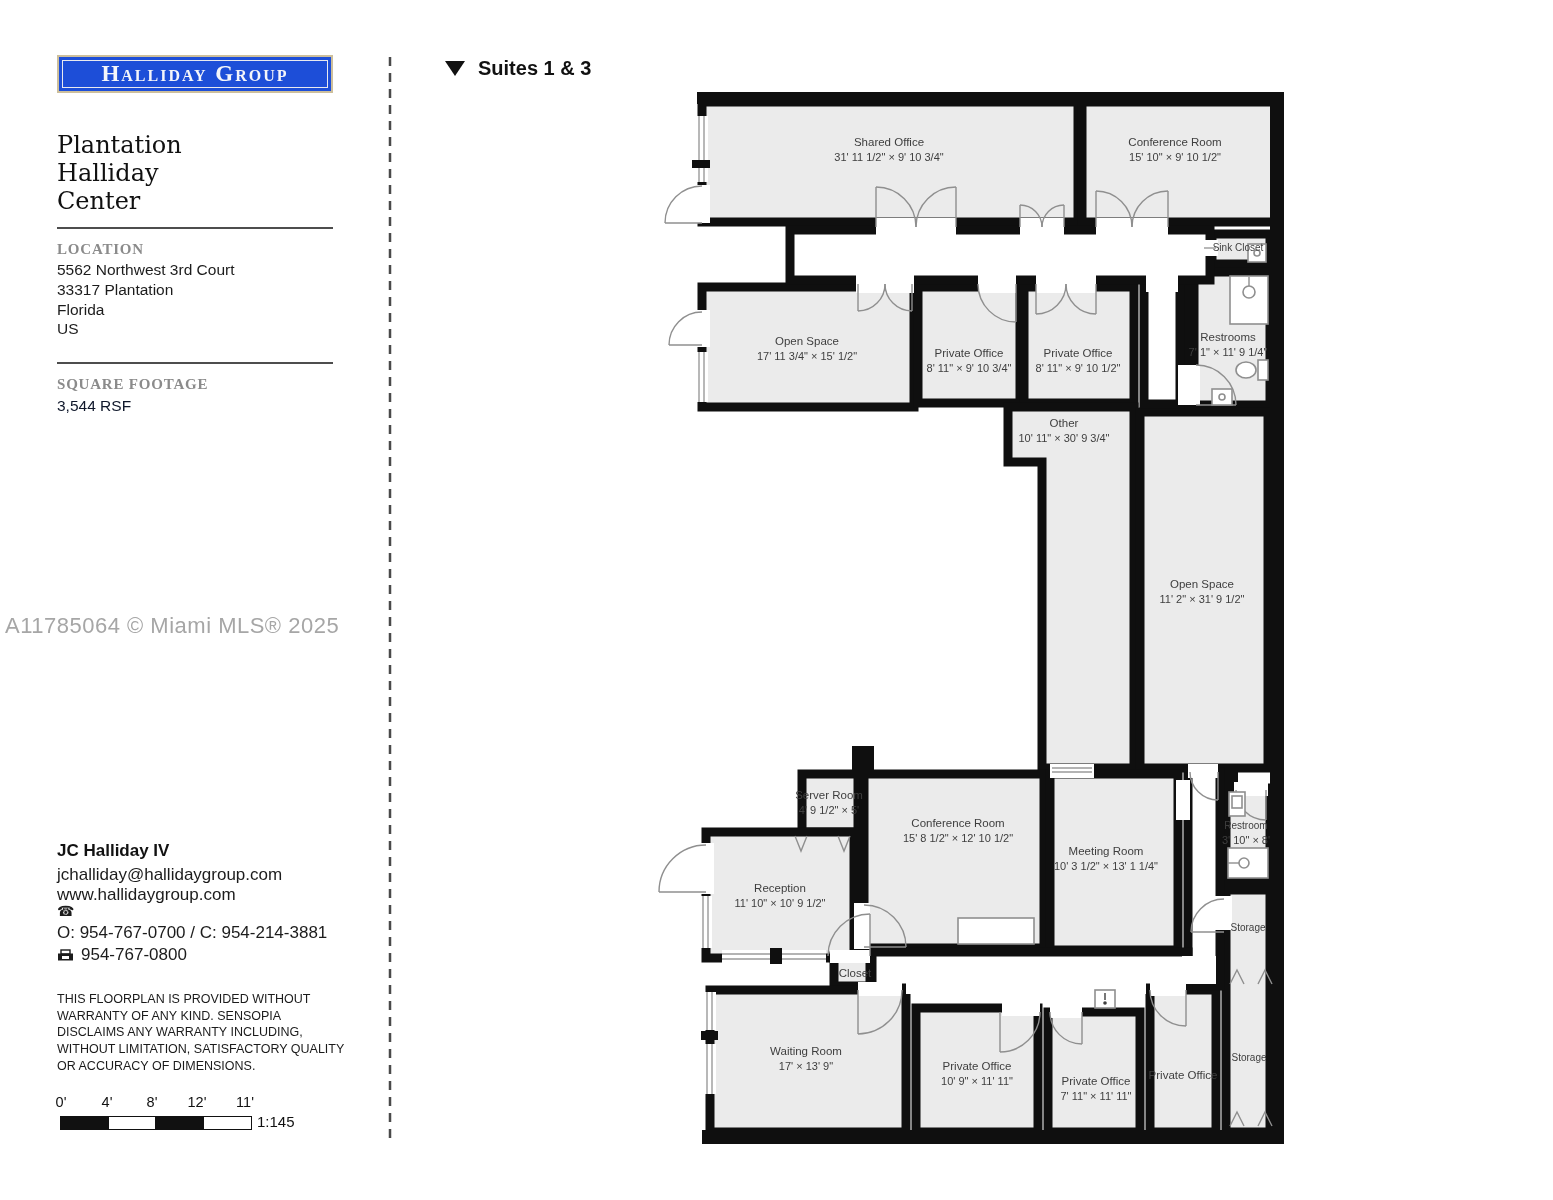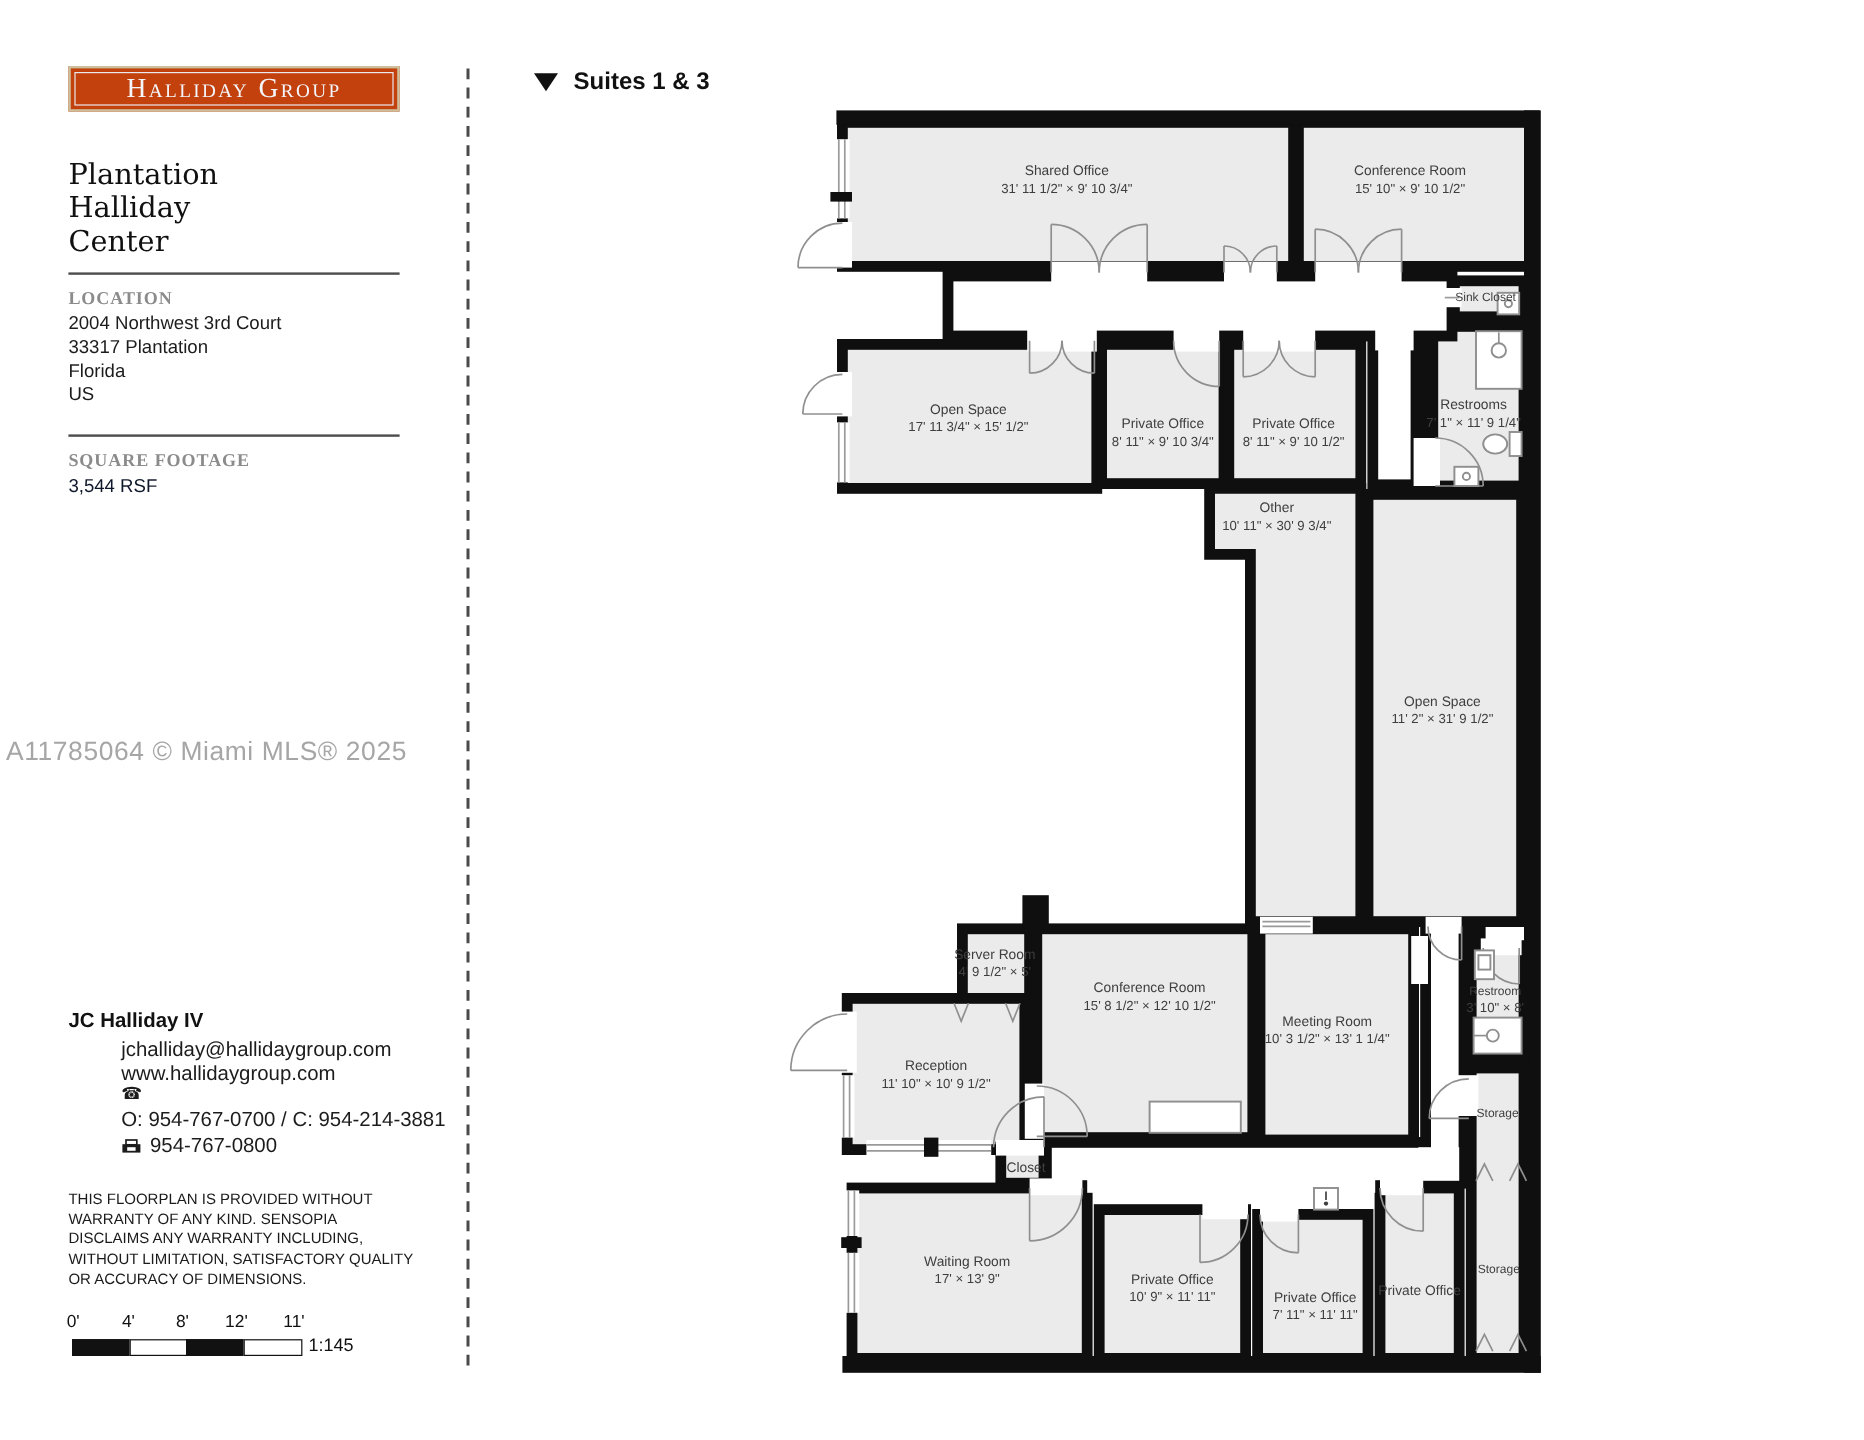--- a/index.html
+++ b/index.html
@@ -1,33 +1,33 @@
 <!DOCTYPE html>
 <html><head>
 <meta charset="utf-8">
 <style>
   html,body{margin:0;padding:0;}
   body{width:1553px;height:1200px;position:relative;background:#ffffff;overflow:hidden;
        font-family:"Liberation Sans",sans-serif;color:#1f1f1f;}
   .abs{position:absolute;}
 
   
-  .logo{left:57px;top:55px;width:272px;height:34px;background:#c2410c;border:2px solid #cdbf9c;}
+  .logo{left:57px;top:55px;width:272px;height:34px;background:#1d4ed8;border:2px solid #cdbf9c;font-weight:bold;}
   .logo-inner{position:absolute;inset:3px;border:1px solid #e9e9ef;display:flex;align-items:center;justify-content:center;}
   .logo-text{font-family:"Liberation Serif",serif;font-variant:small-caps;letter-spacing:2px;
              font-size:23px;color:#f4f5fa;white-space:nowrap;}
   .prop-name{left:57px;top:132px;width:170px;font-family:"DejaVu Serif",serif;font-size:24px;line-height:1.16;color:#101010;}
   .rule{left:57px;width:276px;height:0;border-top:2px solid #4d4d4d;}
   .sec-head{left:57px;font-family:"Liberation Serif",serif;font-weight:bold;font-size:15px;
             letter-spacing:0.8px;color:#8b8b8b;}
   .addr{left:57px;top:260px;font-size:15.5px;line-height:1.28;color:#1c1c1c;}
   .sqft{left:57px;top:397px;font-size:15.5px;color:#0f172a;}
   .watermark{left:5px;top:585px;font-size:22px;color:#a6a6a6;letter-spacing:0.5px;margin-top:28px;}
   .agent-name{left:57px;top:841px;font-size:17px;font-weight:bold;color:#111;}
-  .contact-line{left:57px;font-size:17px;color:#1c1c1c;margin-left:44px;}
+  .contact-line{left:57px;font-size:17px;color:#1c1c1c;}
   .phone-glyph{font-size:14px;}
   .disclaimer{left:57px;top:991px;width:290px;font-size:12.5px;line-height:1.33;color:#1b1b1b;}
   .scalebox{left:57px;top:1094px;width:300px;height:46px;}
   .tick{position:absolute;top:0;font-size:14.5px;color:#111;transform:translateX(-50%);}
   .bar{position:absolute;left:3px;top:22px;display:flex;}
   .seg{width:47px;height:12px;border:1.5px solid #111;}
   .seg+.seg{margin-left:-1.5px;}
   .seg.b{background:#111;} .seg.w{background:#fff;}
   .ratio{position:absolute;left:200px;top:19px;font-size:15px;color:#111;}
 
@@ -58,21 +58,21 @@
   <div class="logo-inner">
     <span class="logo-text">Halliday Group</span>
   </div>
 </div>
 
 <div class="abs prop-name">Plantation Halliday Center</div>
 
 <div class="abs rule" style="top:227px"></div>
 <div class="abs sec-head" style="top:241px">LOCATION</div>
 <div class="abs addr">
-  <div>2004 Northwest 3rd Court</div>
+  <div>5562 Northwest 3rd Court</div>
   <div>33317 Plantation</div>
   <div>Florida</div>
   <div>US</div>
 </div>
 
 <div class="abs rule" style="top:362px"></div>
 <div class="abs sec-head" style="top:376px">SQUARE FOOTAGE</div>
 <div class="abs sqft">3,544 RSF</div>
 
 <div class="abs watermark">A11785064 © Miami MLS® 2025</div>

